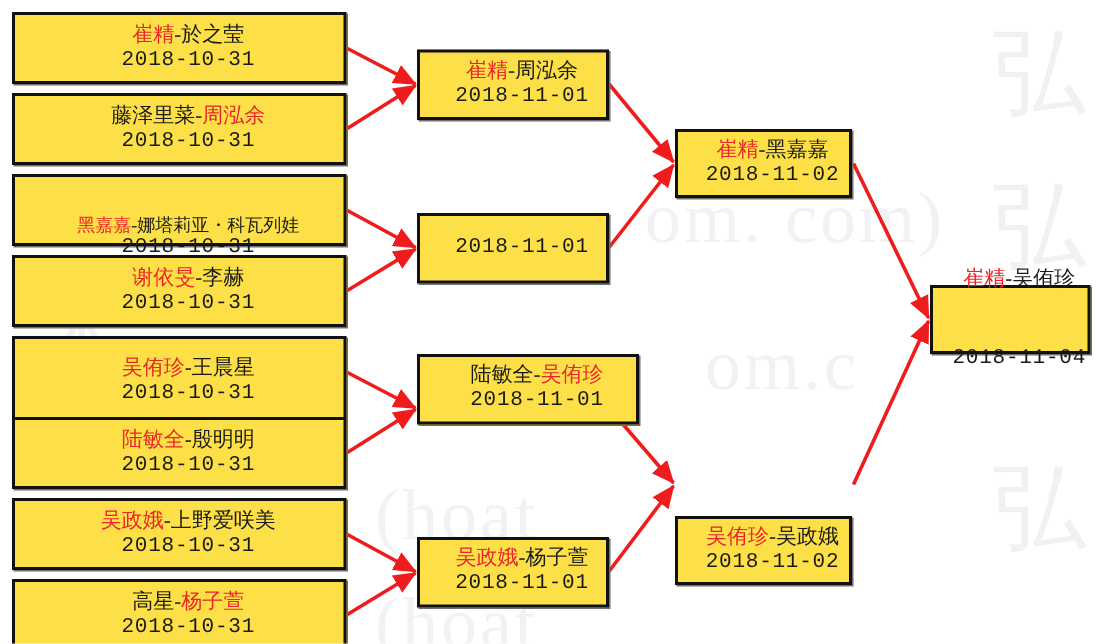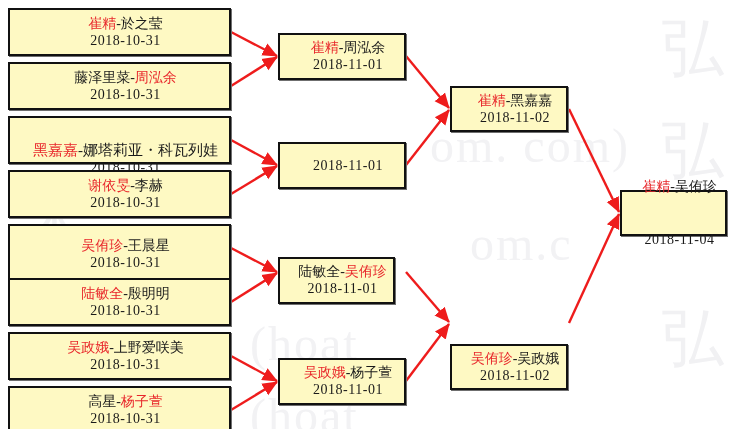--- a/index.html
+++ b/index.html
@@ -28,21 +28,21 @@
   .wm-cn{font-size:62px;letter-spacing:6px;color:#f1f1f3;}
   .wm-en{font-size:48px;letter-spacing:2px;color:#f2f2f4;}
 
   
   #links{position:absolute;left:0;top:0;width:739px;height:429px;z-index:1;}
 
   
   .box{
     position:absolute;
     box-sizing:border-box;
-    background:#fef9c3;
+    background:#fde047;
     border:2px solid #111111;
     box-shadow:1px 1px 0 #6f6f6f;
     z-index:2;
     display:flex;
     flex-direction:column;
     align-items:center;
     justify-content:center;
     line-height:1.12;
     padding-left:12px;
   }
@@ -50,26 +50,26 @@
     font-size:14px;
     color:#1a1a1a;
     white-space:nowrap;
     letter-spacing:0px;
   }
   .players .w{color:#e8262a;}
   .players .sep{color:#1a1a1a;}
   .date{
     font-size:14px;
     color:#1a1a1a;
-    font-family:Liberation Serif, serif;
+    font-family:Liberation Mono, monospace;
     letter-spacing:0.5px;
     margin-top:1px;
   }
   .r1 .players{font-size:14px;}
-  .r1 .players.tight{font-size:15px;margin-top:38px;}
+  .r1 .players.tight{font-size:12px;margin-top:38px;}
 </style>
 </head>
 <body>
 
 <div id="stage">
 
   <div class="wm-layer">
     <div class="wm wm-cn" style="left:662px;top:6px;">弘</div>
     <div class="wm wm-cn" style="left:662px;top:108px;">弘</div>
     <div class="wm wm-cn" style="left:662px;top:296px;">弘</div>
@@ -168,21 +168,21 @@
     <div class="players">
       <span class="w">崔精</span><span class="sep">-</span><span class="l">周泓余</span>
     </div>
     <div class="date">2018-11-01</div>
   </div>
 
   <div class="box r2" style="left:278px;top:142px;width:128px;height:47px;">
     <div class="date">2018-11-01</div>
   </div>
 
-  <div class="box r2" style="left:278px;top:257px;width:117px;height:47px;">
+  <div class="box r2" style="left:278px;top:236px;width:148px;height:47px;">
     <div class="players">
       <span class="l">陆敏全</span><span class="sep">-</span><span class="w">吴侑珍</span>
     </div>
     <div class="date">2018-11-01</div>
   </div>
 
   <div class="box r2" style="left:278px;top:358px;width:128px;height:47px;">
     <div class="players">
       <span class="w">吴政娥</span><span class="sep">-</span><span class="l">杨子萱</span>
     </div>

